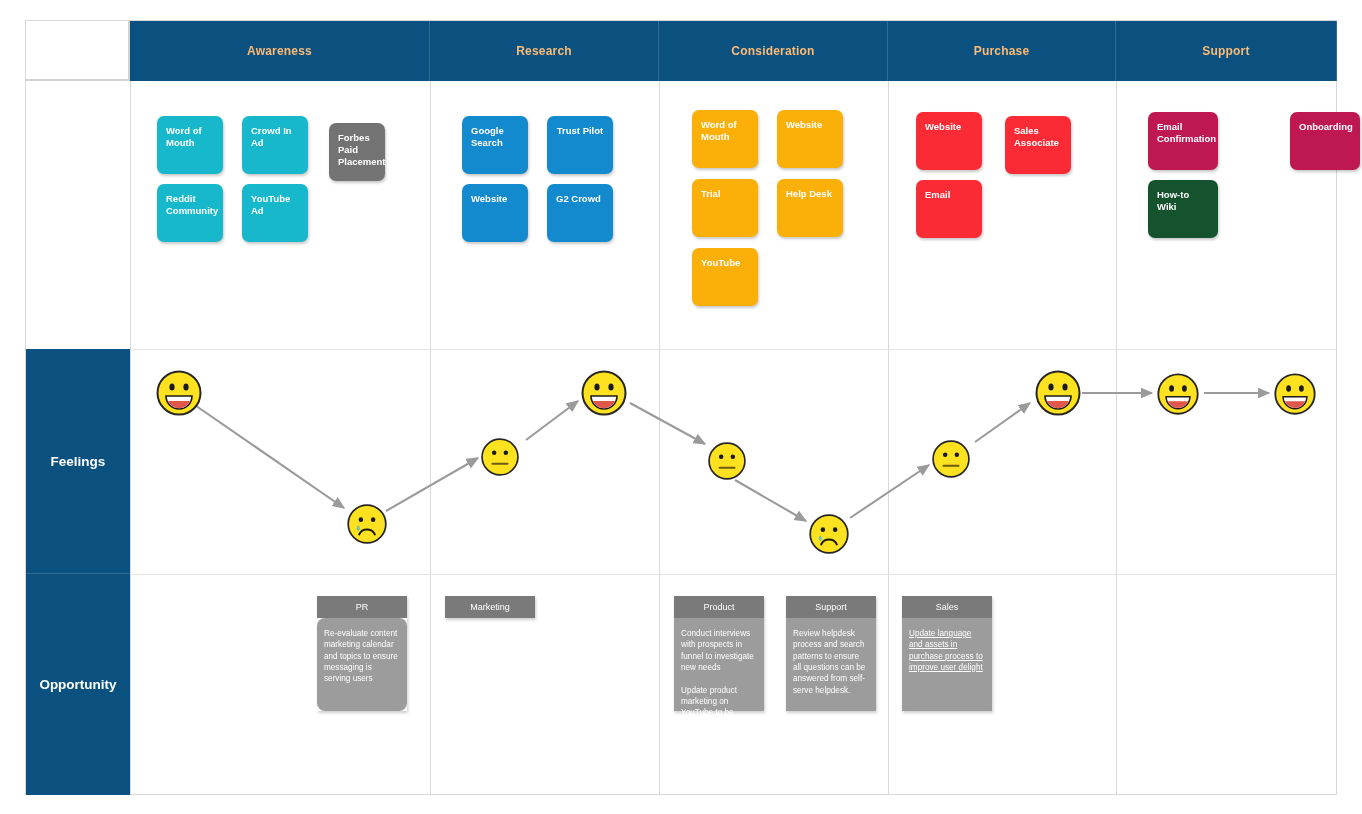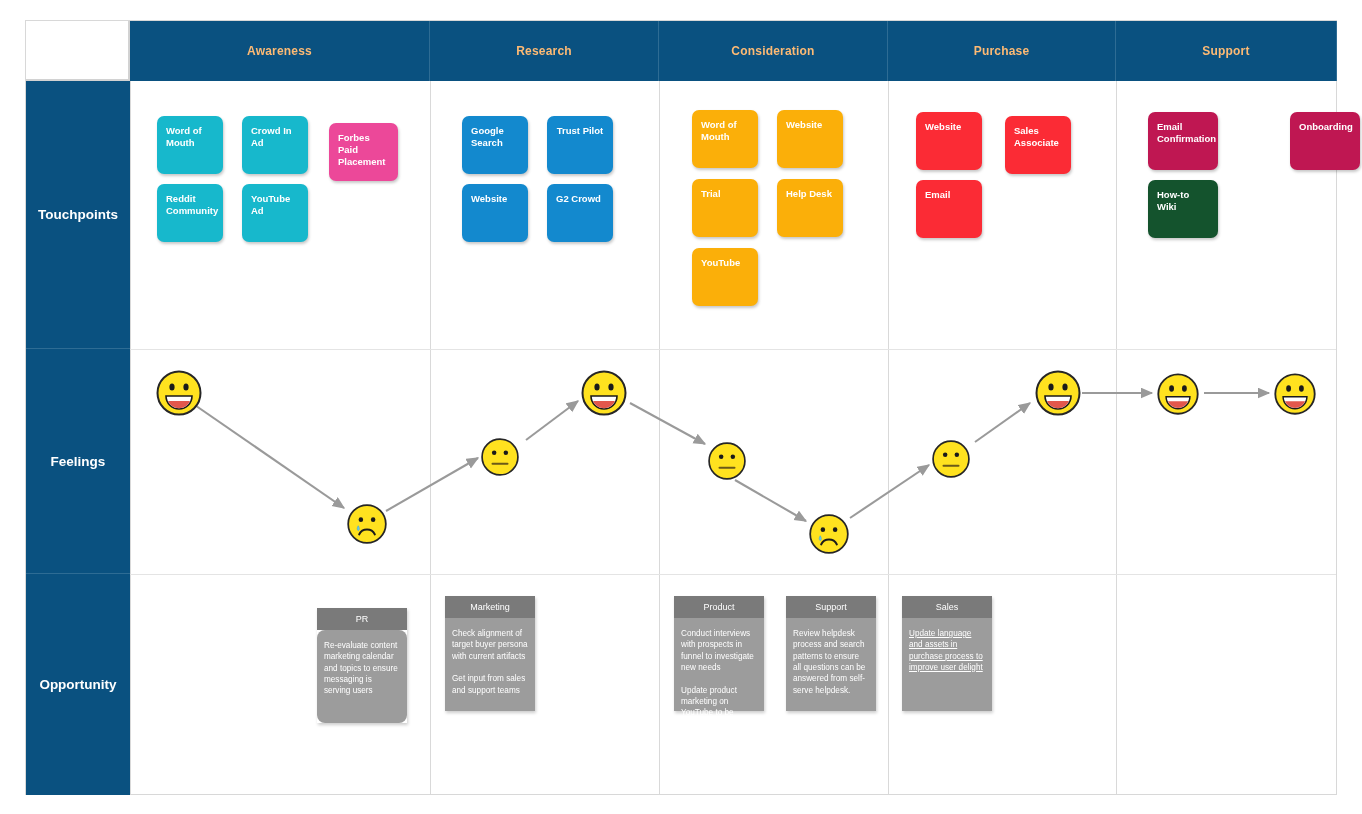--- a/index.html
+++ b/index.html
@@ -154,35 +154,32 @@
     <div class="hdr-cell" style="left:633px;  width:229px;">
         <span>Consideration</span>
       </div>
     <div class="hdr-cell" style="left:862px;  width:228px;">
         <span>Purchase</span>
       </div>
     <div class="hdr-cell" style="left:1090px; width:221px;">
         <span>Support</span>
       </div>
 
-    <div class="rowlabel" style="top:60px;  height:268px;">
-        <span>Touchpoints</span>
-      </div>
     <div class="rowlabel" style="top:328px; height:225px;">
         <span>Feelings</span>
       </div>
     <div class="rowlabel last" style="top:553px; height:221px;">
         <span>Opportunity</span>
       </div>
 
     <div class="card" style="left:131px; top:95px;  width:66px; height:58px; background:#17b8cc;">Word of
 Mouth</div>
     <div class="card" style="left:216px; top:95px;  width:66px; height:58px; background:#17b8cc;">Crowd In
 Ad</div>
-    <div class="card" style="left:303px; top:102px; width:69px; height:58px; background:#ec4899;">Forbes Paid
+    <div class="card" style="left:303px; top:102px; width:56px; height:58px; background:#737373;">Forbes Paid
 Placement</div>
     <div class="card" style="left:131px; top:163px; width:66px; height:58px; background:#17b8cc;">Reddit
 Community</div>
     <div class="card" style="left:216px; top:163px; width:66px; height:58px; background:#17b8cc;">YouTube
 Ad</div>
 
     <div class="card" style="left:436px; top:95px;  width:66px; height:58px; background:#1389ce;">Google
 Search</div>
     <div class="card" style="left:521px; top:95px;  width:66px; height:58px; background:#1389ce;text-align:center;">Trust Pilot</div>
     <div class="card" style="left:436px; top:163px; width:66px; height:58px; background:#1389ce;">Website</div>
@@ -314,30 +311,27 @@
     <div class="face" style="left:1247px; top:351px;">
       <svg width="44" height="44" viewBox="0 0 48 48">
         <circle cx="24" cy="24" r="21.5" fill="#ffe21f" stroke="#262626" stroke-width="2"></circle>
         <ellipse cx="17" cy="18" rx="2.6" ry="3.6" fill="#1a1a1a"></ellipse>
         <ellipse cx="31" cy="18" rx="2.6" ry="3.6" fill="#1a1a1a"></ellipse>
         <path d="M11 27 H37 A13 13 0 0 1 11 27 Z" fill="#ffffff" stroke="#1a1a1a" stroke-width="1.6"></path>
         <path d="M13 32 A12 12 0 0 0 35 32 Z" fill="#e2574c"></path>
       </svg>
     </div>
 
-    <div class="opp" style="left:291px; top:587px;">
+    <div class="opp" style="left:291px; top:575px;">
       <div class="opp-hd">PR</div>
       <div class="opp-bd" style="height:93px;border-radius:8px;">Re-evaluate content marketing calendar and topics to ensure messaging is serving users</div>
     </div>
 
     <div class="opp" style="left:419px; top:575px;">
       <div class="opp-hd">Marketing</div>
-      <div class="opp-bd" style="height:93px;">Check alignment of target buyer persona with current artifacts
-
-Get input from sales and support teams</div>
     </div>
 
     <div class="opp" style="left:648px; top:575px;">
       <div class="opp-hd">Product</div>
       <div class="opp-bd" style="height:93px;">Conduct interviews with prospects in funnel to investigate new needs
 
 Update product marketing on YouTube to be fresher.</div>
     </div>
 
     <div class="opp" style="left:760px; top:575px;">

